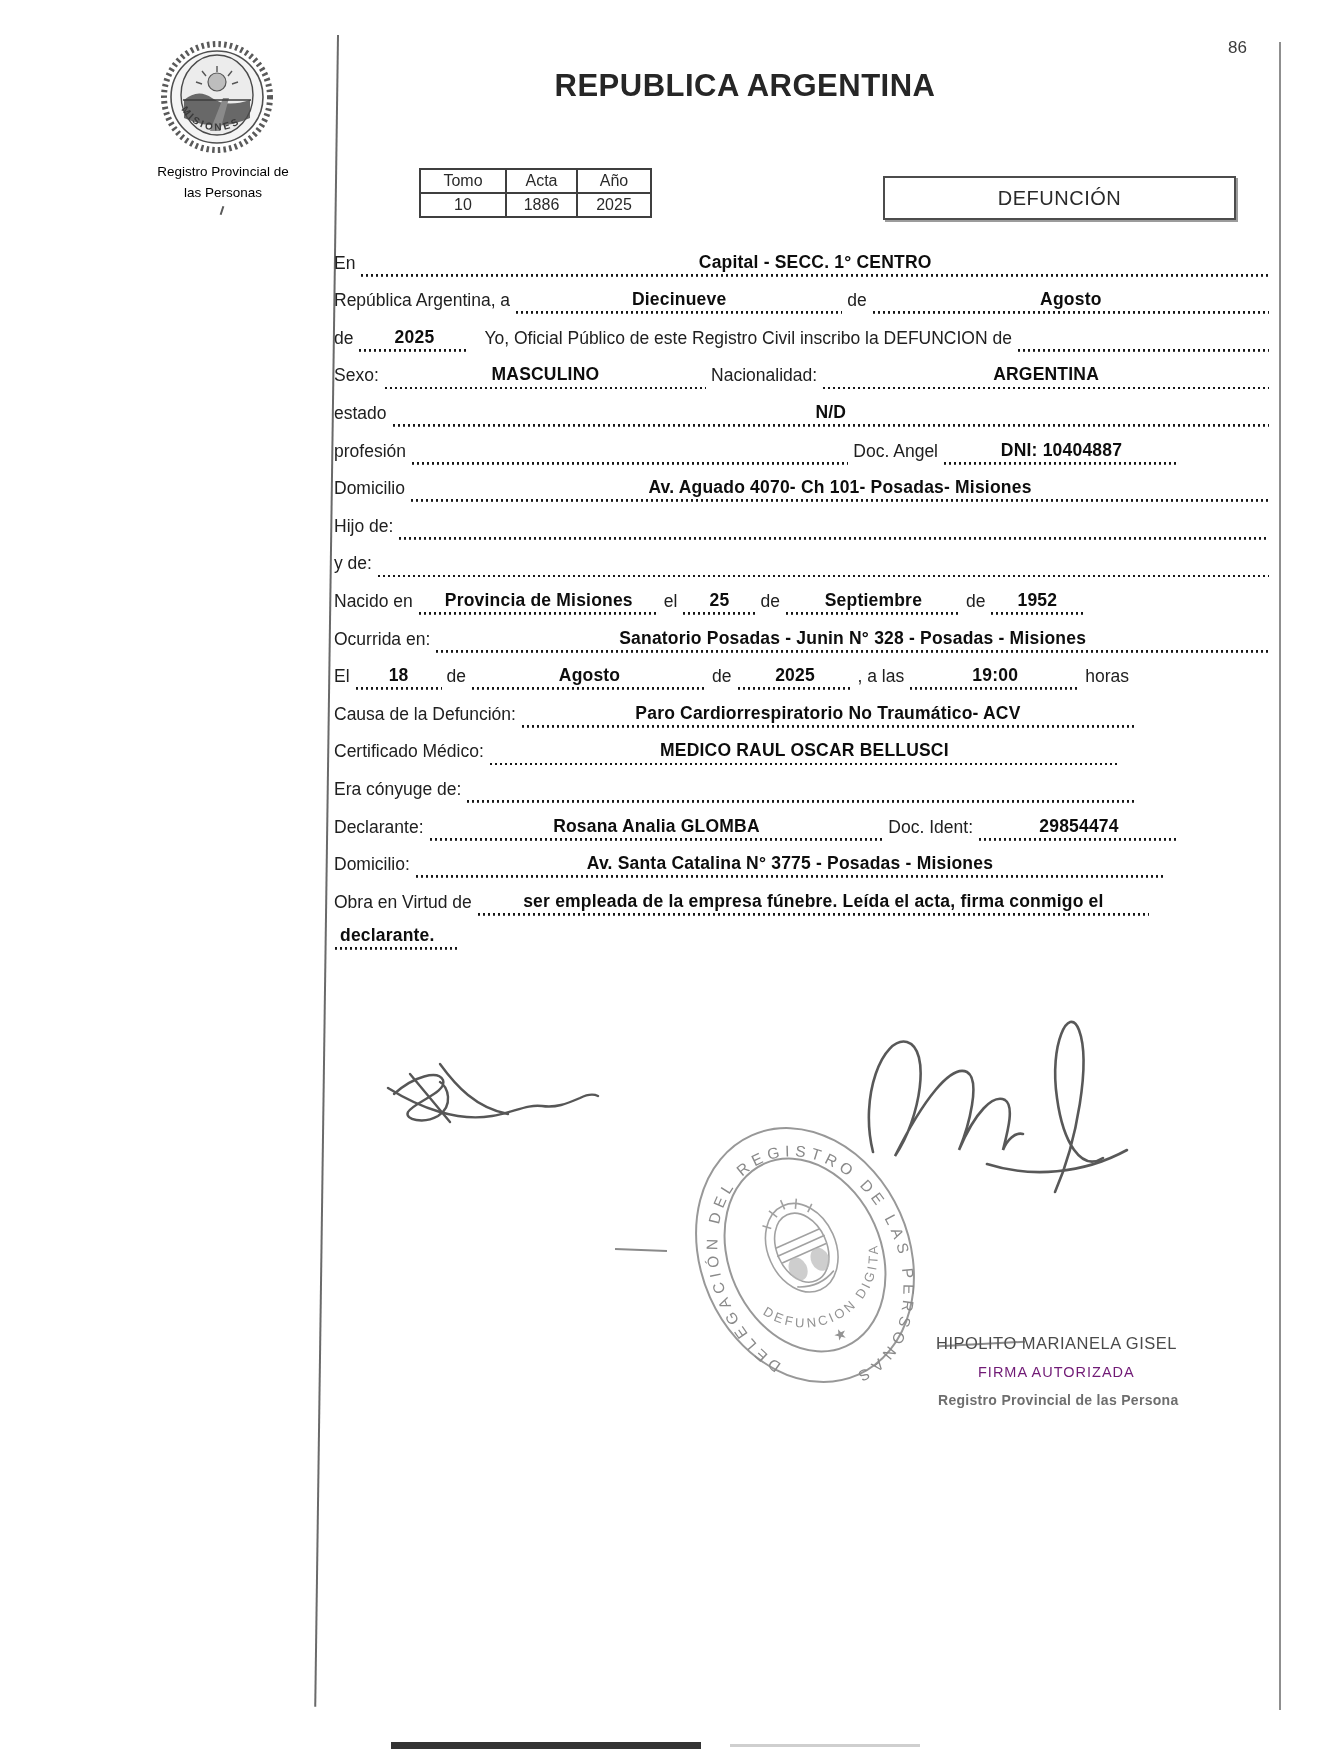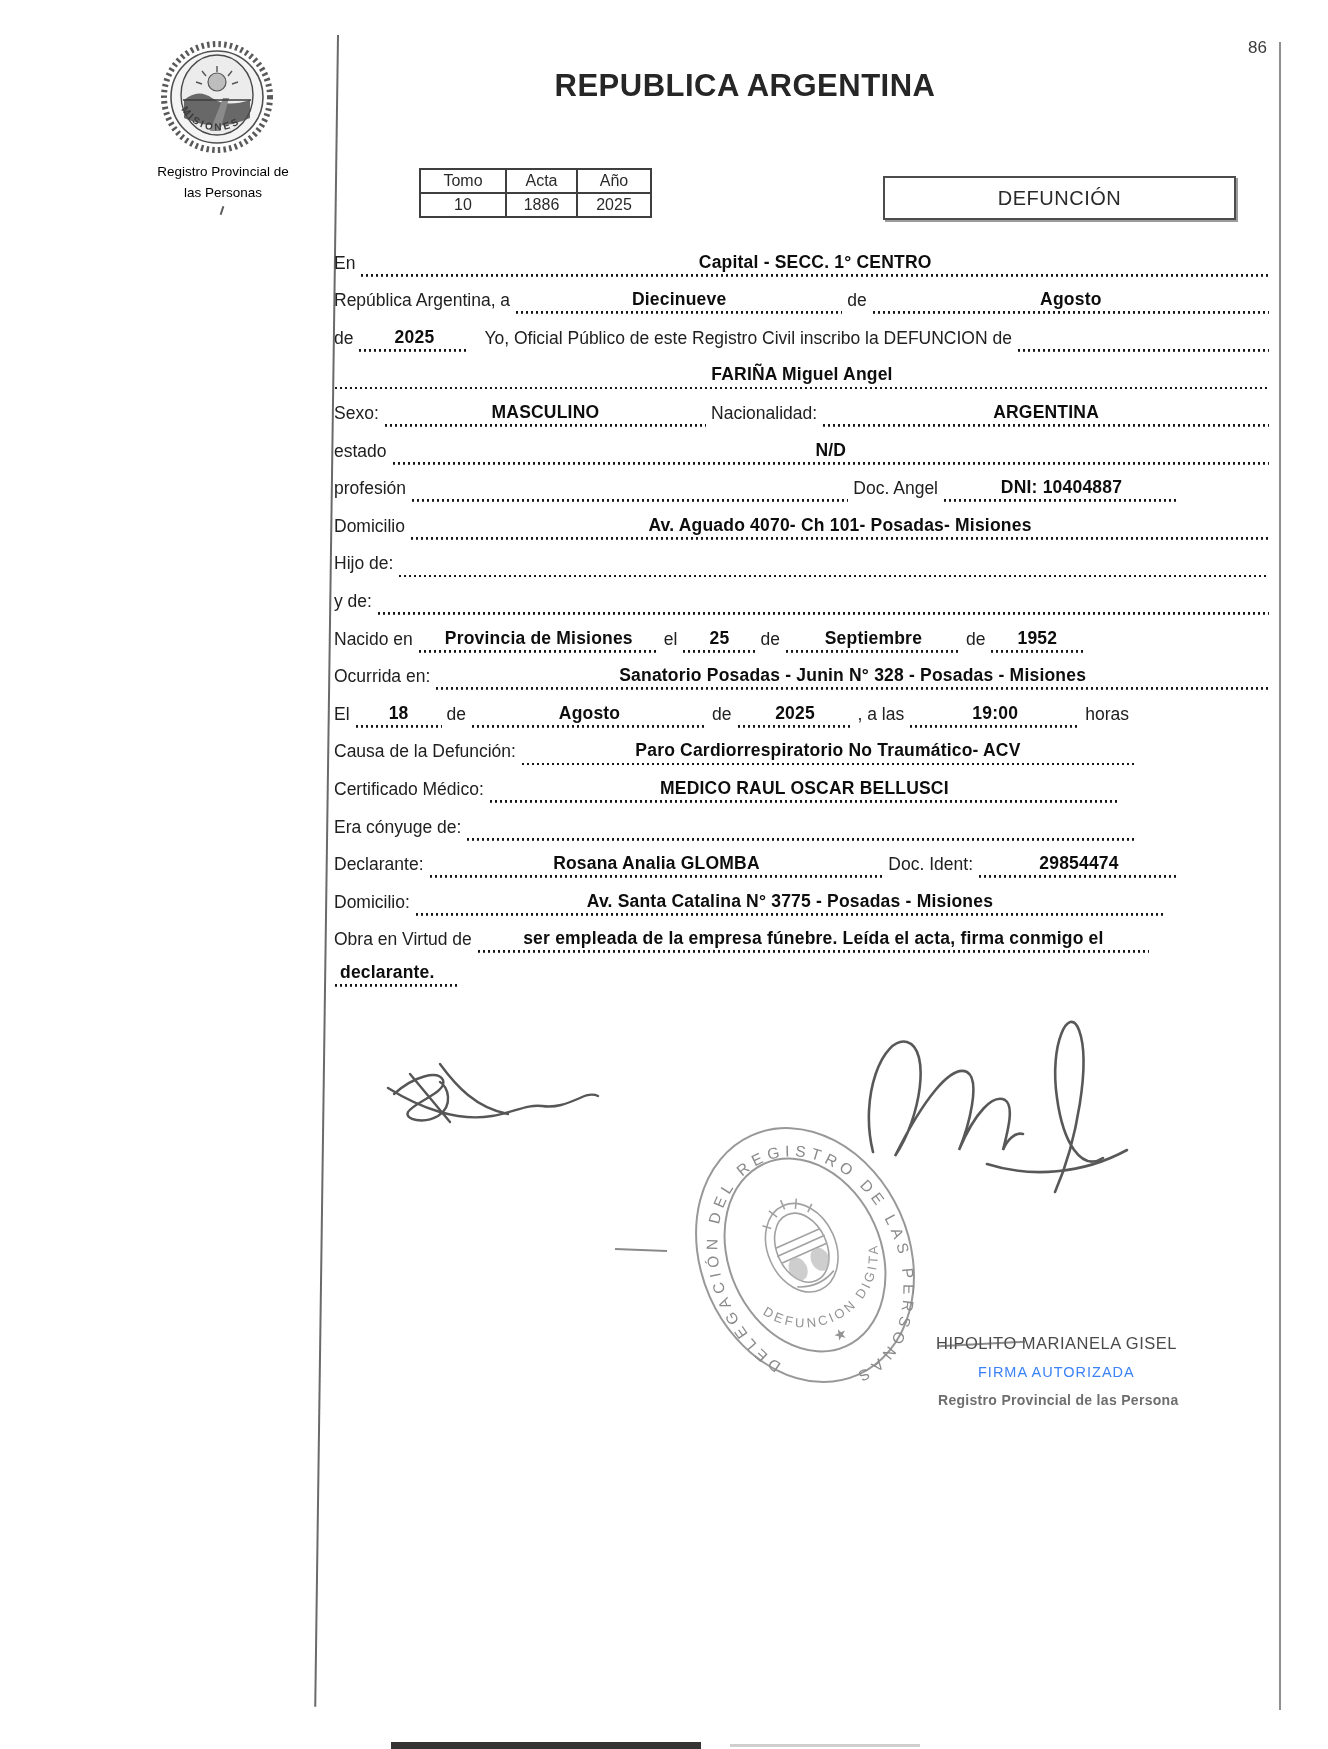--- a/index.html
+++ b/index.html
@@ -6,21 +6,21 @@
   .page{
     position:relative;width:1328px;height:1749px;margin:0 auto;
     background:#ffffff;overflow:hidden;
     font-family:"Liberation Sans","DejaVu Sans",sans-serif;color:#1e1e1e;
   }
   
   .rule-left{position:absolute;left:337px;top:35px;width:2px;height:1672px;background:#6a6a6a;
              transform:rotate(0.78deg);transform-origin:top center;}
   .rule-right{position:absolute;left:1279px;top:42px;width:2px;height:1668px;background:#8f8f8f;}
 
-  .page-number{position:absolute;left:1228px;top:38px;font-size:17px;color:#3c3c3c;margin-left:20px;}
+  .page-number{position:absolute;left:1228px;top:38px;font-size:17px;color:#3c3c3c;}
 
   
   .seal-svg{position:absolute;left:158px;top:38px;}
   .org-name{position:absolute;left:128px;top:162px;width:190px;text-align:center;
             font-size:13.5px;line-height:1.55;color:#000000;}
   .tick{position:absolute;left:221px;top:206px;width:2px;height:9px;background:#5a5a5a;transform:rotate(18deg);}
 
   .doc-title{position:absolute;left:510px;top:68px;width:470px;text-align:center;
              font-size:31px;font-weight:700;letter-spacing:.5px;color:#262626;}
 
@@ -56,21 +56,21 @@
   .stamp-svg{position:absolute;left:655px;top:1090px;opacity:.92;}
   .stamp-ring-text{fill:#7f7f7f;font-size:15.5px;letter-spacing:5px;font-family:"Liberation Sans",sans-serif;}
   .stamp-inner-text{fill:#8a8a8a;font-size:13px;letter-spacing:3px;font-family:"Liberation Sans",sans-serif;}
 
   .sig-svg{position:absolute;}
   .stamp-dash{position:absolute;left:615px;top:1249px;width:52px;height:2px;background:#8a8a8a;transform:rotate(2deg);}
 
   
   .auth-name{position:absolute;left:936px;top:1334px;font-size:16.5px;letter-spacing:.5px;color:#4a4a4a;}
   .auth-strike{position:absolute;left:939px;top:1343px;width:86px;height:2px;background:#5c5c5c;opacity:.7;transform:rotate(-3deg);}
-  .auth-role{position:absolute;left:978px;top:1364px;font-size:14.5px;letter-spacing:1px;color:#3b82f6;}
+  .auth-role{position:absolute;left:978px;top:1364px;font-size:14.5px;letter-spacing:1px;color:#701a75;}
   .auth-org{position:absolute;left:938px;top:1392px;font-size:14px;font-weight:700;color:#6e6e6e;letter-spacing:.3px;}
 
   .bottom-bar{position:absolute;left:391px;top:1742px;width:310px;height:7px;background:#343434;}
   .bottom-bar-light{position:absolute;left:730px;top:1744px;width:190px;height:3px;background:#cfcfcf;}
 </style>
 </head>
 <body>
 
 <div class="page">
 
@@ -130,23 +130,20 @@
       <span class="seg" style="flex:11">Agosto</span>
     </div>
 
     <div class="frow">
       <span class="lbl">de</span>
       <span class="seg" style="width:100px">2025</span>
       <span class="lbl" style="padding-left:12px">Yo, Oficial Público de este Registro Civil inscribo la DEFUNCION de</span>
       <span class="seg" style="flex:1"></span>
     </div>
 
-    <div class="frow">
-      <span class="seg" style="flex:1">FARIÑA Miguel Angel</span>
-    </div>
 
     <div class="frow">
       <span class="lbl">Sexo:</span>
       <span class="seg" style="flex:10">MASCULINO</span>
       <span class="lbl">Nacionalidad:</span>
       <span class="seg" style="flex:14">ARGENTINA</span>
     </div>
 
     <div class="frow">
       <span class="lbl">estado</span>

